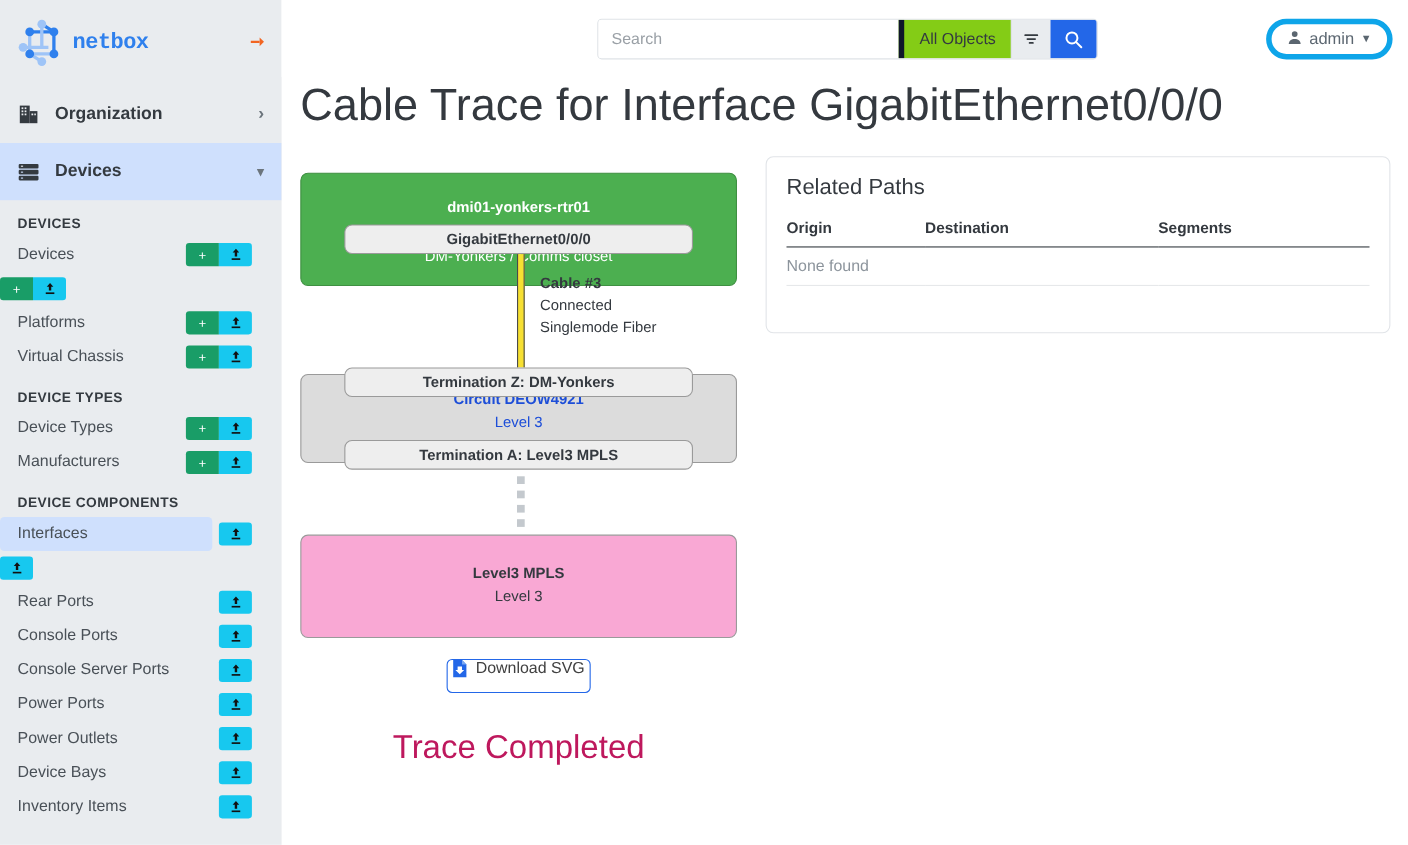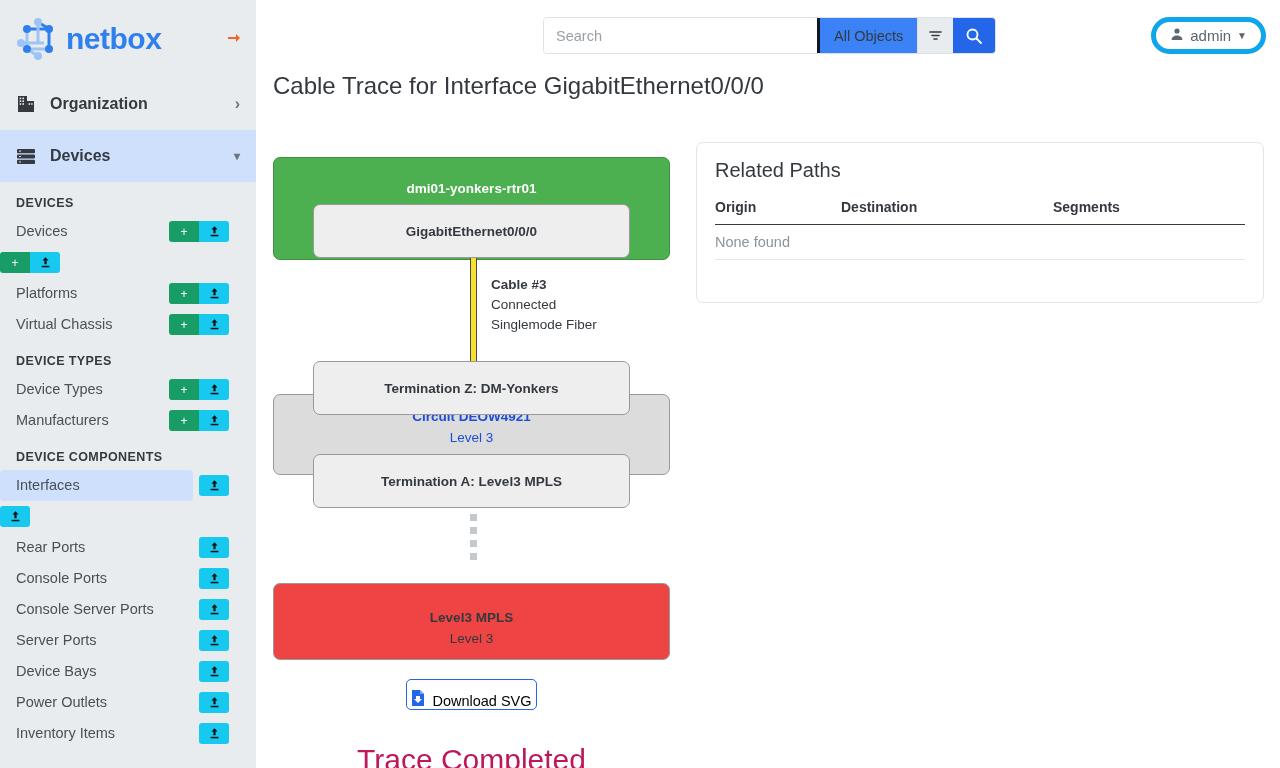--- a/index.html
+++ b/index.html
@@ -19,23 +19,23 @@
     background: #e9ecef;
     overflow: hidden;
   }
   #brand {
     height: 78px;
     display: flex; align-items: center;
     padding: 0 14px 0 16px;
   }
   #brand-logo { width: 44px; height: 44px; flex: 0 0 auto; }
   #brand-word {
-    font-size: 30px; font-weight: 700; color: #2f80ed;
+    font-size: 20px; font-weight: 700; color: #2f80ed;
     letter-spacing: -0.5px; margin-left: 6px;
-    font-family: Liberation Sans, sans-serif;
+    font-family: Liberation Mono, monospace;
   }
   #pin-icon { margin-left: auto; color: #f26522; font-size: 15px; line-height: 1; }
 
   .nav-group {
     display: flex; align-items: center;
     height: 52px; padding: 0 16px;
     font-size: 16px; font-weight: 700; color: #343a40;
     cursor: pointer;
   }
   .nav-group .ng-icon { width: 26px; flex: 0 0 auto; display:flex; align-items:center; }
@@ -82,21 +82,21 @@
     display: flex; height: 37px;
     border: 1px solid #dee2e6; border-radius: 4px; overflow: hidden;
   }
   #search-input {
     width: 273px; border: 0; outline: none;
     padding: 0 12px; font-size: 14.5px; color: #495057;
     font-family: "Liberation Sans", sans-serif;
   }
   #search-input::placeholder { color: #9aa0a6; }
   #obj-select {
-    background: #3b82f6; border-left: 3px solid #0f172a;
+    background: #84cc16; border-left: 5px solid #0f172a;
     display: flex; align-items: center; padding: 0 14px;
     font-size: 14.5px; color: #343a40; cursor: pointer; white-space: nowrap;
   }
   #filter-btn {
     background: #e9ecef; border-left: 1px solid #dee2e6;
     width: 36px; display: flex; align-items: center; justify-content: center;
     cursor: pointer; color: #343a40;
   }
   #search-btn {
     background: #2367e8; width: 42px;
@@ -109,21 +109,21 @@
     border: 5px solid #0ea5e9; border-radius: 19px;
     display: flex; align-items: center; justify-content: center; gap: 6px;
     font-size: 15px; color: #5b6670; background: #fff; cursor: pointer;
     padding: 0 14px;
   }
 
   
   #main { position: absolute; left: 256px; top: 70px; width: 1024px; height: 698px; }
   #page-title {
     position: absolute; left: 17px; top: 2px;
-    font-size: 24px; font-weight: 400; color: #34393f; white-space: nowrap;
+    font-size: 41px; font-weight: 400; color: #34393f; white-space: nowrap;
   }
 
   
   #trace { position: absolute; left: 17px; top: 87px; width: 397px; }
 
   .node {
     position: relative;
     border: 1px solid #9a9a9a;
     border-radius: 7px;
     text-align: center;
@@ -132,40 +132,39 @@
   .node .n2 { font-size: 13.5px; }
   .node-device {
     width: 397px; height: 103px;
     background: #4caf50; border-color: #3f9042;
     color: #ffffff;
     padding-top: 23px;
   }
   .node-device .n2 { margin-top: 7px; }
 
   .node-term {
-    width: 317px; height: 54px;
+    width: 317px; height: 27px;
     background: #eeeeee;
     display: flex; align-items: center; justify-content: center;
     margin: 0 auto;
   }
   .node-term .tl { font-weight: 700; font-size: 13.5px; color: #34393f; }
 
   .node-circuit {
     width: 397px; height: 81px;
     background: #dcdcdc;
     padding-top: 14px;
   }
   .node-circuit .n1, .node-circuit .n2 { color: #1d4ed8; }
   .node-circuit .n2 { margin-top: 6px; }
 
   .node-provider {
-    width: 397px; height: 77px;
-    background: #ef4444;
+    width: 397px; height: 94px;
+    background: #f9a8d4;
     padding-top: 26px;
-    margin-top: 16px;
   }
   .node-provider .n1, .node-provider .n2 { color: #34393f; }
   .node-provider .n2 { margin-top: 6px; }
 
   
   #iface-box { margin-top: -56px; position: relative; z-index: 3; }
 
   #cable-area { position: relative; height: 103px; }
   #cable-line {
     position: absolute; left: 197px; top: 0;
@@ -185,22 +184,22 @@
 
   #dotted { height: 59px; position: relative; }
   #dotted .seg {
     position: absolute; left: 197px;
     width: 7px; height: 7px; background: #c4c9ce;
   }
 
   #dl-btn {
     margin: 19px auto 0; width: 131px; height: 31px;
     border: 1px solid #2367e8; border-radius: 5px;
-    background: #fff; color: #000000; font-size: 14.5px;
-    display: flex; align-items: flex-end; justify-content: center; gap: 7px;
+    background: #fff; color: #404040; font-size: 14.5px;
+    display: flex; align-items: flex-start; justify-content: center; gap: 7px;
     cursor: pointer;
   }
   #trace-done {
     margin-top: 33px; text-align: center;
     font-size: 30px; color: #be185d; font-weight: 400;
   }
 
   
   #card {
     position: absolute; left: 440px; top: 72px;
@@ -415,43 +414,43 @@
         <div class="btn-group">
           <div class="mini-btn mini-imp only">
             <svg width="13" height="13" viewBox="0 0 13 13" fill="#111">
               <path d="M6.5 1.2l3 3.4H7.6v3.6H5.4V4.6H3.5z"></path>
               <rect x="2.6" y="9.8" width="7.8" height="1.5"></rect>
             </svg>
           </div>
         </div>
       </div>
       <div class="nav-row">
-        <div class="nav-link">Server Ports</div>
+        <div class="nav-link">Power Ports</div>
+        <div class="btn-group">
+          <div class="mini-btn mini-imp only">
+            <svg width="13" height="13" viewBox="0 0 13 13" fill="#111">
+              <path d="M6.5 1.2l3 3.4H7.6v3.6H5.4V4.6H3.5z"></path>
+              <rect x="2.6" y="9.8" width="7.8" height="1.5"></rect>
+            </svg>
+          </div>
+        </div>
+      </div>
+      <div class="nav-row">
+        <div class="nav-link">Power Outlets</div>
         <div class="btn-group">
           <div class="mini-btn mini-imp only">
             <svg width="13" height="13" viewBox="0 0 13 13" fill="#111">
               <path d="M6.5 1.2l3 3.4H7.6v3.6H5.4V4.6H3.5z"></path>
               <rect x="2.6" y="9.8" width="7.8" height="1.5"></rect>
             </svg>
           </div>
         </div>
       </div>
       <div class="nav-row">
         <div class="nav-link">Device Bays</div>
-        <div class="btn-group">
-          <div class="mini-btn mini-imp only">
-            <svg width="13" height="13" viewBox="0 0 13 13" fill="#111">
-              <path d="M6.5 1.2l3 3.4H7.6v3.6H5.4V4.6H3.5z"></path>
-              <rect x="2.6" y="9.8" width="7.8" height="1.5"></rect>
-            </svg>
-          </div>
-        </div>
-      </div>
-      <div class="nav-row">
-        <div class="nav-link">Power Outlets</div>
         <div class="btn-group">
           <div class="mini-btn mini-imp only">
             <svg width="13" height="13" viewBox="0 0 13 13" fill="#111">
               <path d="M6.5 1.2l3 3.4H7.6v3.6H5.4V4.6H3.5z"></path>
               <rect x="2.6" y="9.8" width="7.8" height="1.5"></rect>
             </svg>
           </div>
         </div>
       </div>
       <div class="nav-row">

